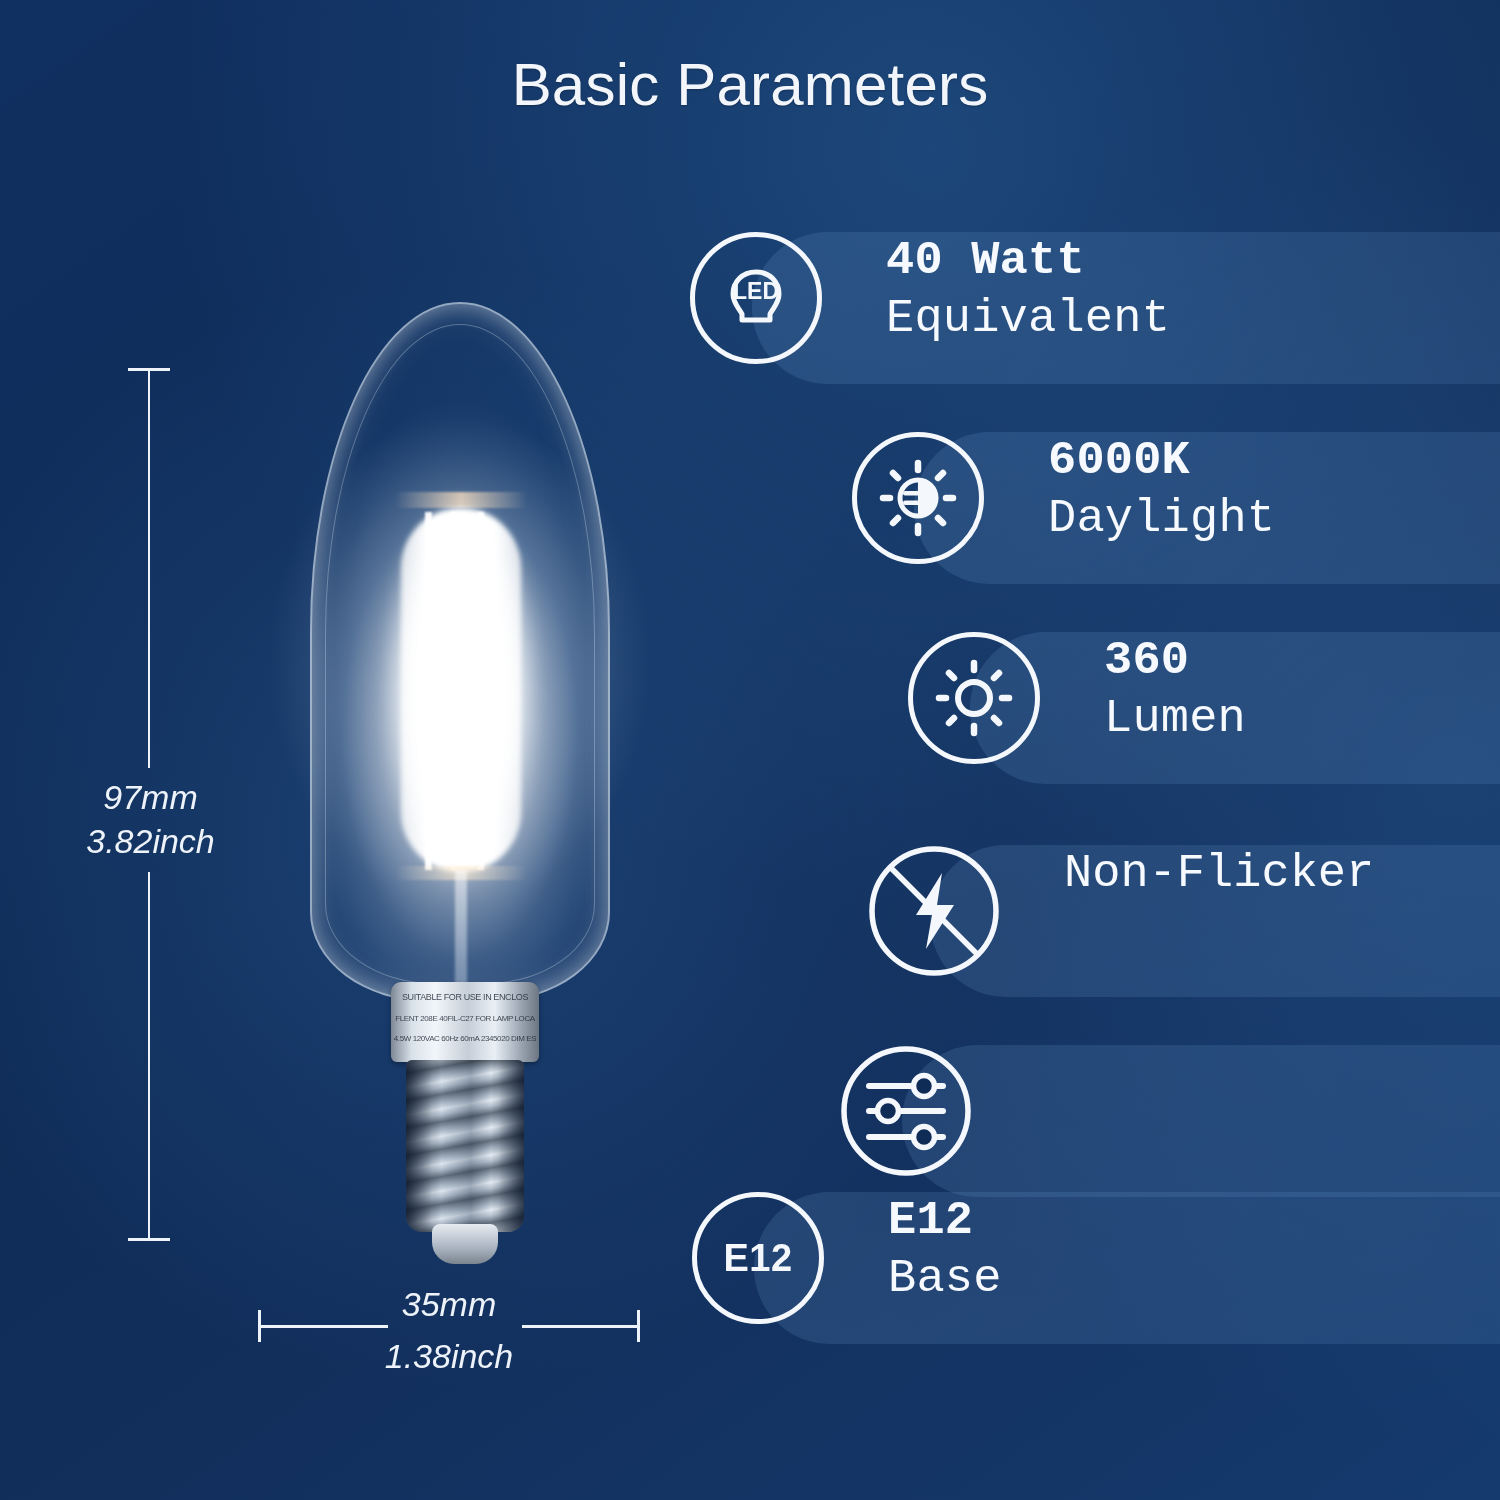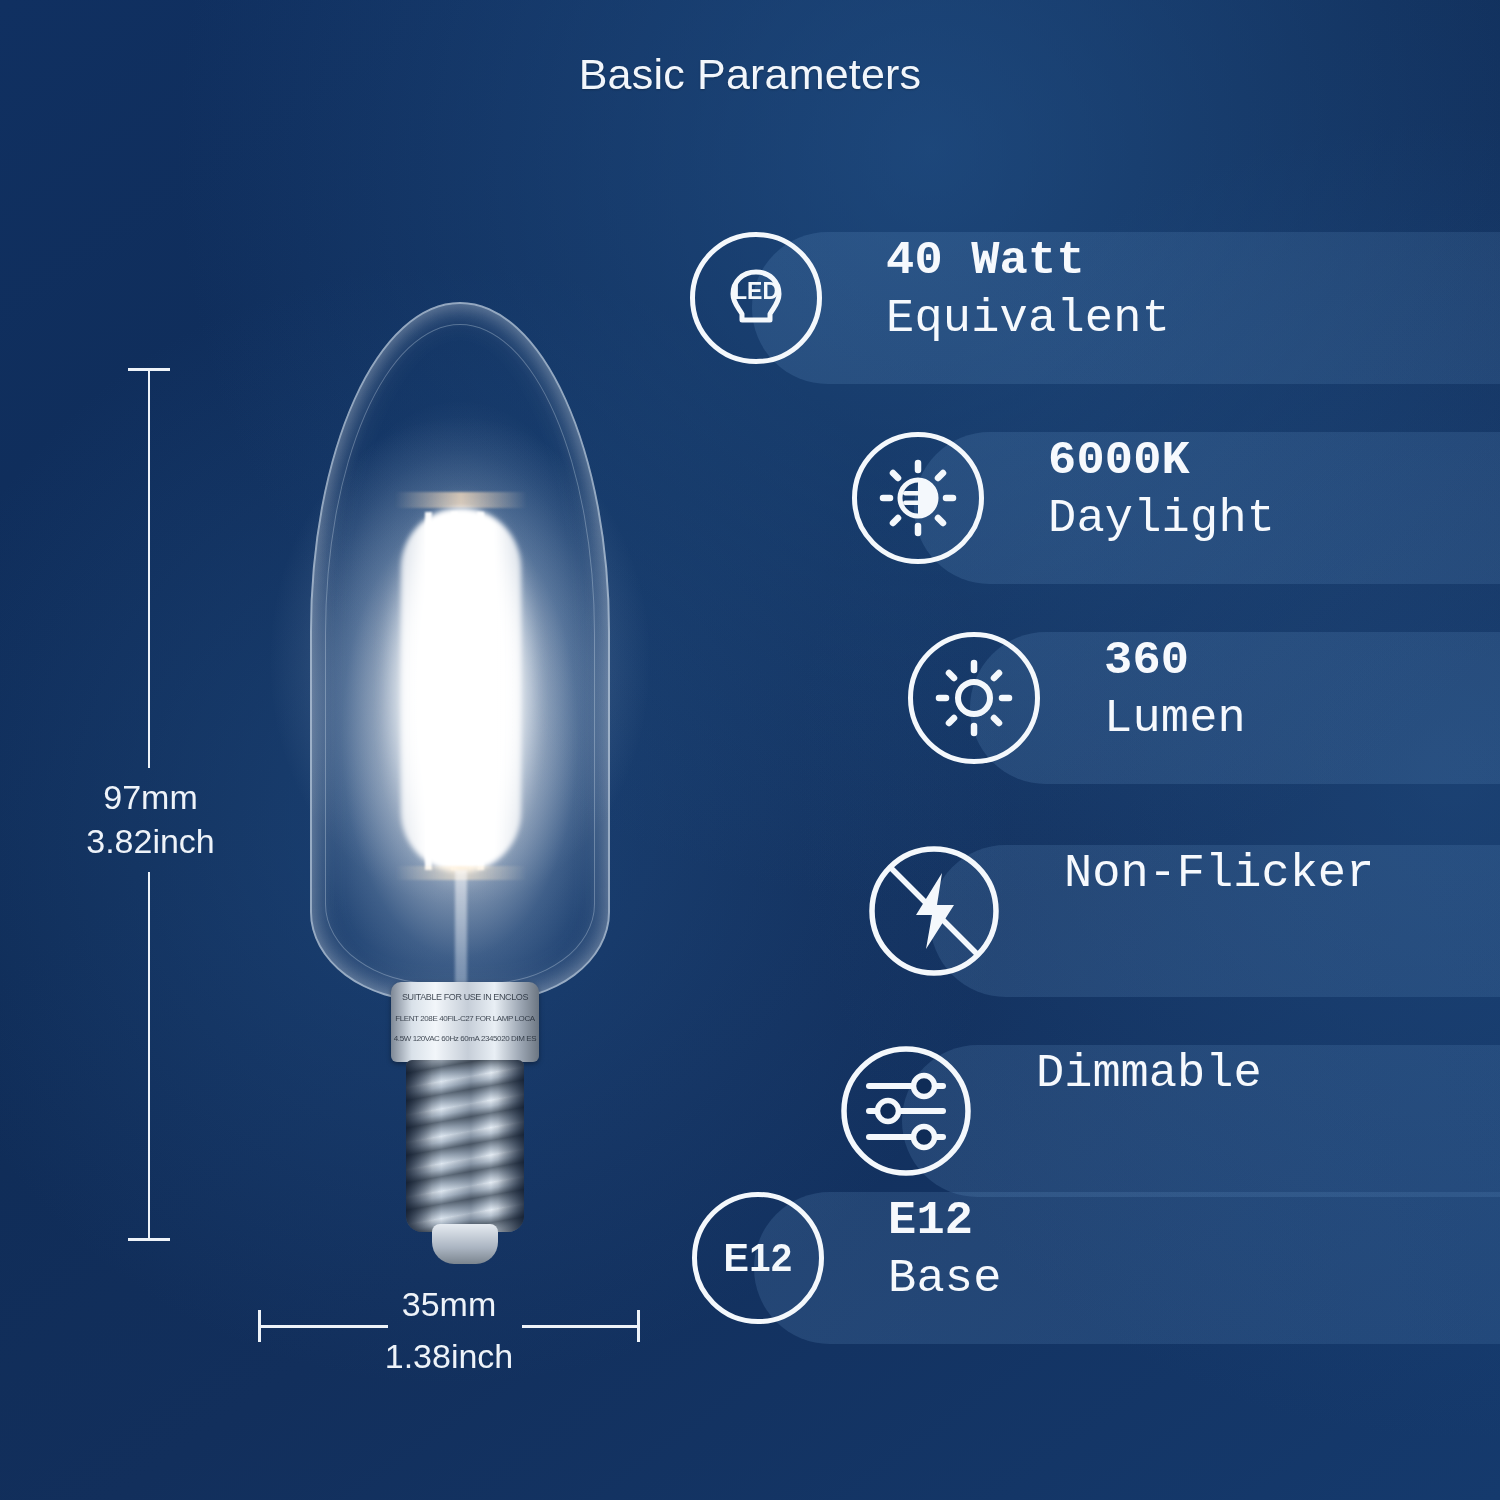--- a/index.html
+++ b/index.html
@@ -18,21 +18,21 @@
       linear-gradient(145deg, #103061 0%, #0f2c57 38%, #122f5c 62%, #153a6d 100%);
     overflow: hidden;
   }
 
   
   .title {
     position: absolute;
     top: 50px; left: 0; width: 1500px;
     text-align: center;
     color: #f2f6fb;
-    font-size: 43px;
+    font-size: 60px;
     font-weight: 400;
     letter-spacing: 0.2px;
     text-shadow: 0 1px 2px rgba(0,0,0,0.25);
   }
 
   
   .bulb-wrap { position: absolute; left: 255px; top: 280px; width: 420px; height: 980px; }
 
   .glass {
     position: absolute;
@@ -145,20 +145,21 @@
   
   .dim-line { position: absolute; background: #eef3f9; }
   .dim-label {
     position: absolute;
     color: #eef3f9;
     font-size: 34px;
     line-height: 44px;
     font-weight: 400;
     white-space: nowrap;
     text-align: center;
+    font-style: italic;
   }
 
   
   .feature {
     position: absolute;
     display: flex;
     align-items: flex-start;
     height: 152px;
   }
   .pill {
@@ -341,23 +342,20 @@
         <g stroke="#f4f8fc" stroke-width="6" stroke-linecap="round" fill="none">
           <line x1="29" y1="41" x2="103" y2="41"></line>
           <line x1="29" y1="66" x2="103" y2="66"></line>
           <line x1="29" y1="92" x2="103" y2="92"></line>
         </g>
         <circle cx="84" cy="41" r="10.5" fill="#0f2c57" stroke="#f4f8fc" stroke-width="5.5"></circle>
         <circle cx="48" cy="66" r="10.5" fill="#0f2c57" stroke="#f4f8fc" stroke-width="5.5"></circle>
         <circle cx="84" cy="92" r="10.5" fill="#0f2c57" stroke="#f4f8fc" stroke-width="5.5"></circle>
       </svg>
     </div>
-    <div class="feat-text">
-      <div class="feat-single">Dimmable</div>
-    </div>
   </div>
 
   <div class="feature" style="left:692px; top:1192px;">
     <div class="pill" style="left:62px; top:0; width:1170px;"></div>
     <div class="icon-circle">
       <span class="icon-text">E12</span>
     </div>
     <div class="feat-text">
       <div class="feat-value">E12</div>
       <div class="feat-unit">Base</div>

